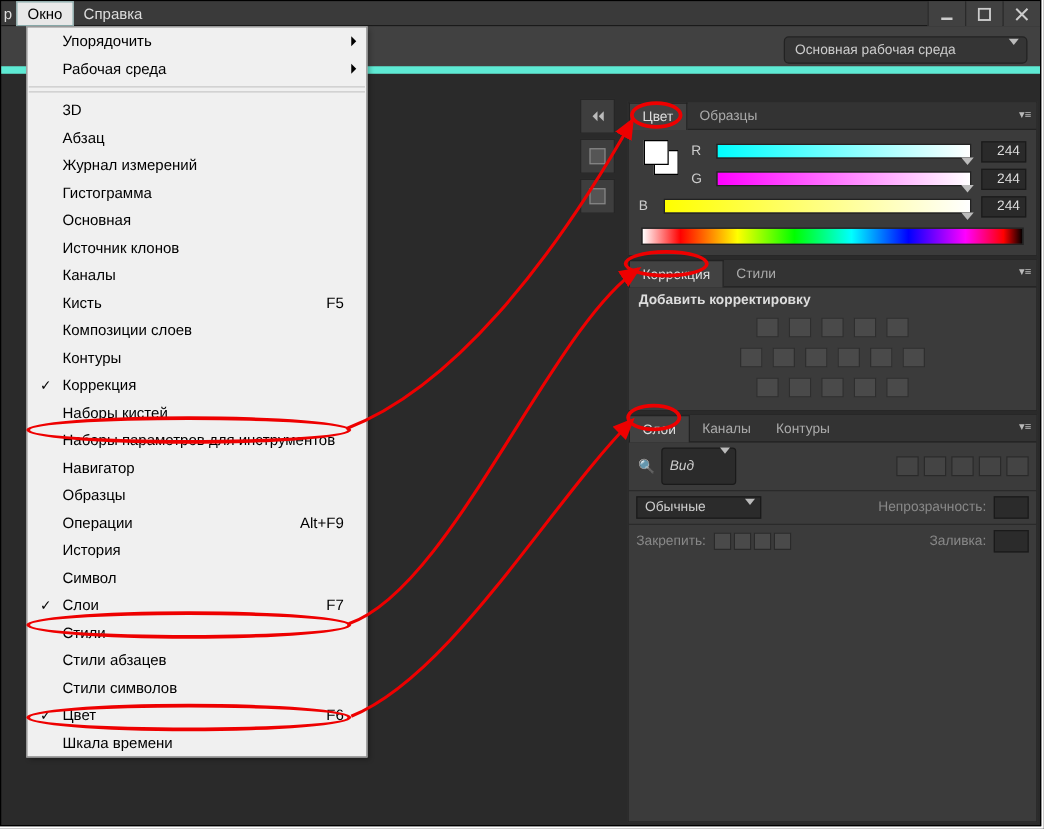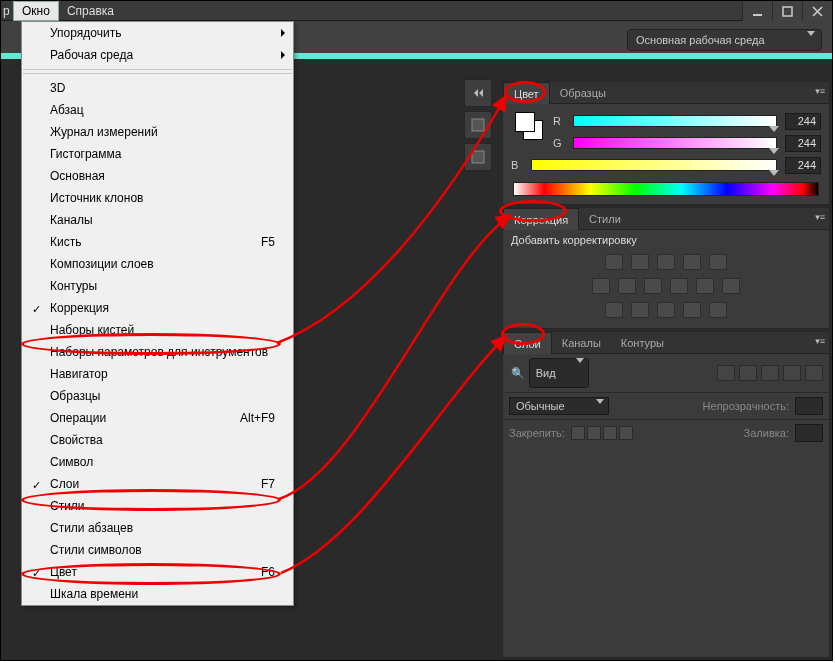--- a/index.html
+++ b/index.html
@@ -113,32 +113,32 @@
   .slider-row .val {
     width: 36px; height: 17px; background: #2a2a2a; border: 1px solid #1a1a1a; text-align: right;
     padding: 0 4px; line-height: 15px; font-size: 11px; color: #ddd;
   }
   .spectrum {
     height: 14px; margin: 6px 2px 2px 2px; border: 1px solid #222;
     background: linear-gradient(to right,#fff 0%,#f00 10%,#ff0 25%,#0f0 40%,#0ff 55%,#00f 70%,#f0f 85%,#f00 95%,#000 100%);
   }
 
   
-  .adj-title { padding: 4px 8px 6px 8px; color: #ddd; font-size: 11px; font-weight: normal; }
+  .adj-title { padding: 4px 8px 6px 8px; color: #ddd; font-size: 11px; font-weight: bold; }
   .adj-icons { display: flex; gap: 8px; justify-content: center; padding: 2px 0 6px 0; }
   .adj-icons .ico {
     width: 18px; height: 16px; background: #4a4a4a; border: 1px solid #2e2e2e;
   }
 
   
   .layers-toolbar { display: flex; align-items: center; gap: 4px; padding: 4px 6px; border-bottom: 1px solid #2a2a2a; }
   .layers-filter {
     height: 30px; background: #2b2b2b; border: 1px solid #1a1a1a; border-radius: 3px;
     display: flex; align-items: center; padding: 0 18px 0 6px; color: #ccc; font-size: 11px;
-    position: relative; width: 60px;
+    position: relative; width: 60px; font-style: italic;
   }
   .layers-filter .chev { position: absolute; right: 4px; top: 4px; }
   .mini-ico { width: 18px; height: 16px; background: #444; border: 1px solid #2a2a2a; }
   .layers-row2 { display: flex; align-items: center; gap: 6px; padding: 4px 6px; border-bottom: 1px solid #2a2a2a; }
   .blend-dd {
     width: 100px; height: 18px; background: #2b2b2b; border: 1px solid #1a1a1a; color: #ccc;
     padding: 0 18px 0 6px; line-height: 16px; font-size: 11px; position: relative;
   }
   .opacity-box { width: 28px; height: 18px; background: #2b2b2b; border: 1px solid #1a1a1a; }
   .layers-row3 { display: flex; align-items: center; gap: 6px; padding: 4px 6px; }
@@ -275,21 +275,21 @@
         <span>Навигатор</span>
       </div>
     <div class="dd-row">
         <span>Образцы</span>
       </div>
     <div class="dd-row">
         <span>Операции</span>
         <span class="shortcut">Alt+F9</span>
       </div>
     <div class="dd-row">
-        <span>Свойства</span>
+        <span>История</span>
       </div>
     <div class="dd-row">
         <span>Символ</span>
       </div>
     <div class="dd-row">
         <span class="check">✓</span>
         <span>Слои</span>
         <span class="shortcut">F7</span>
       </div>
     <div class="dd-row">

